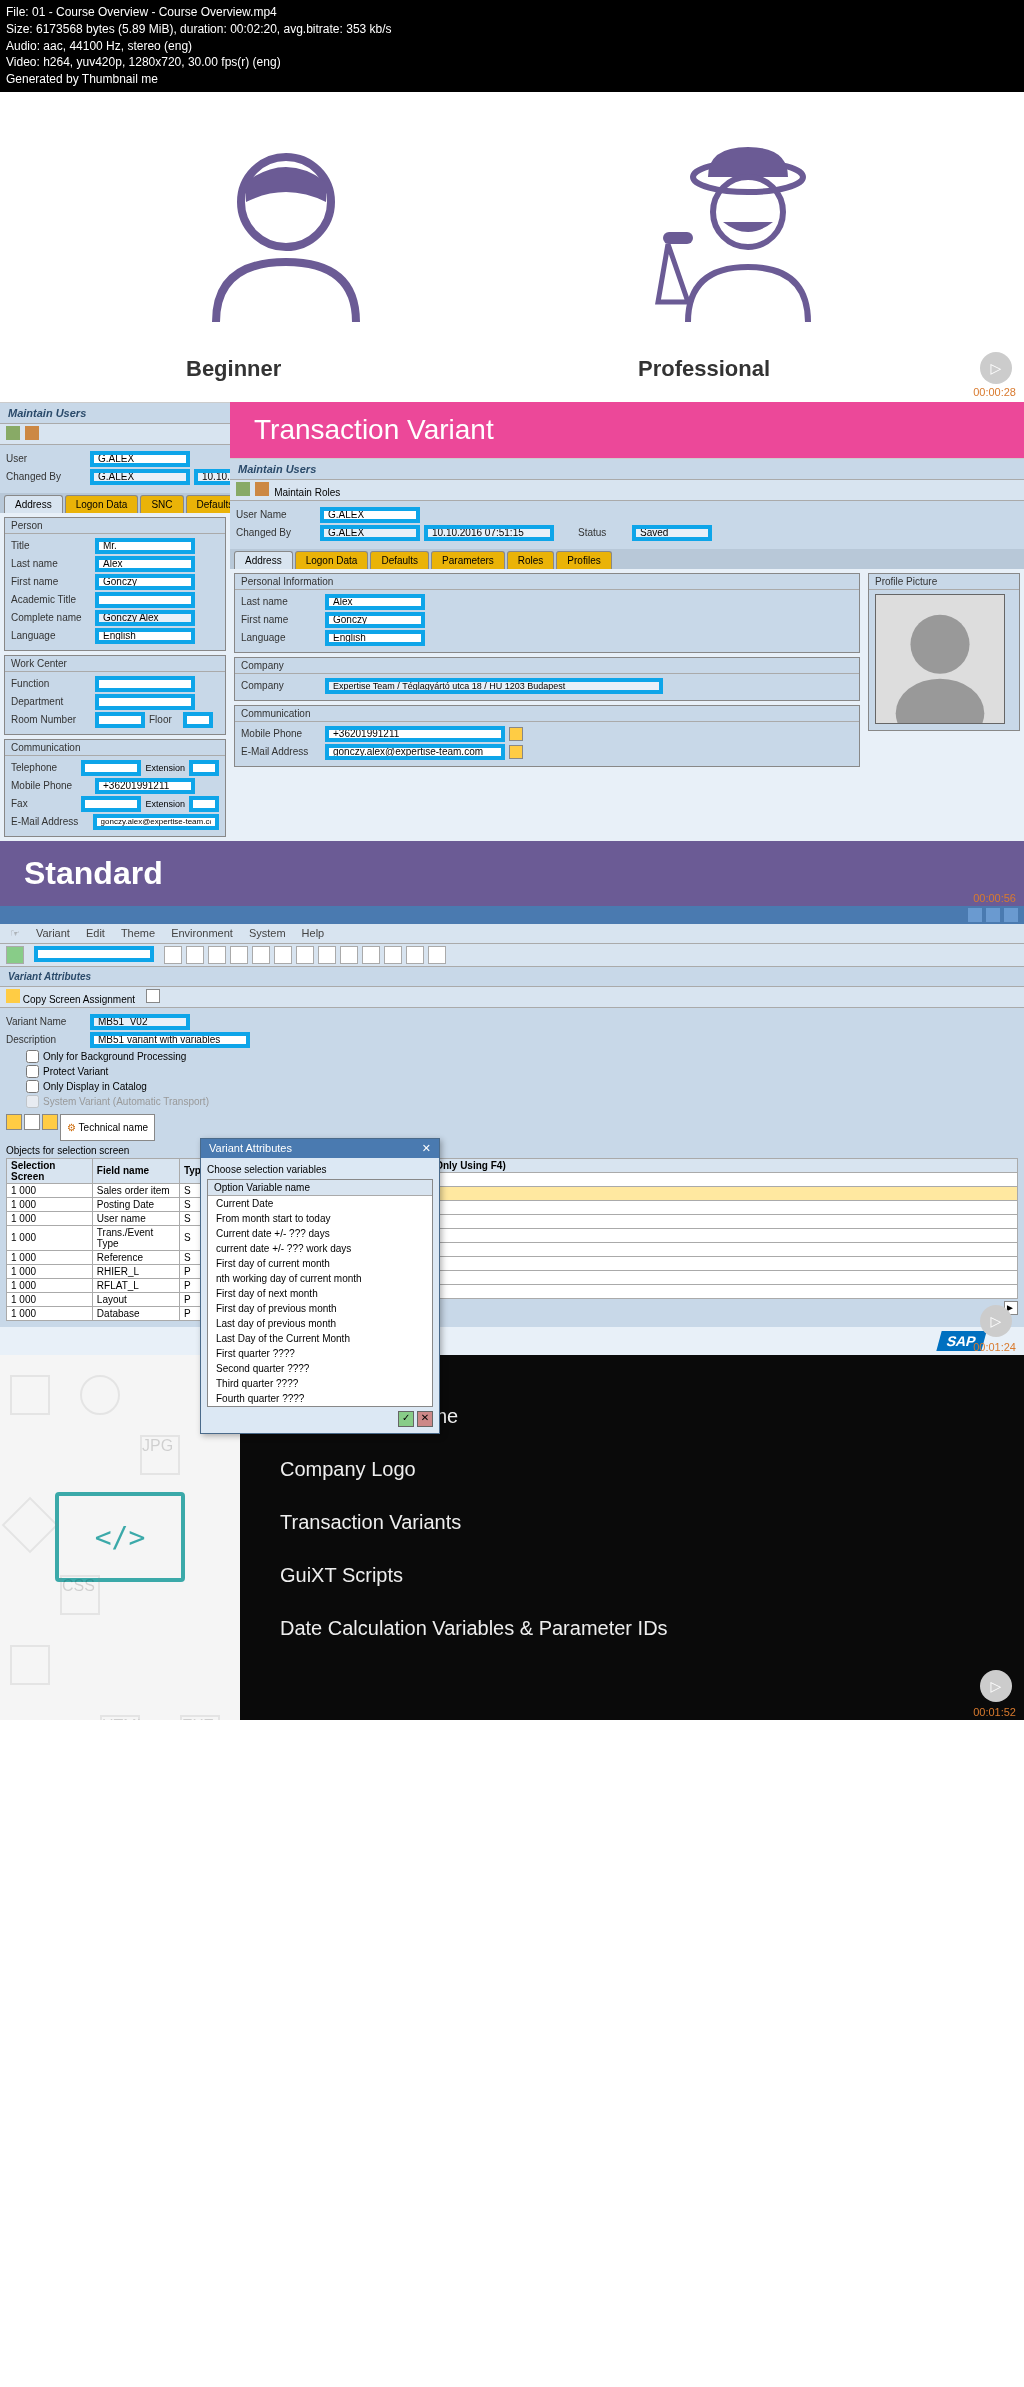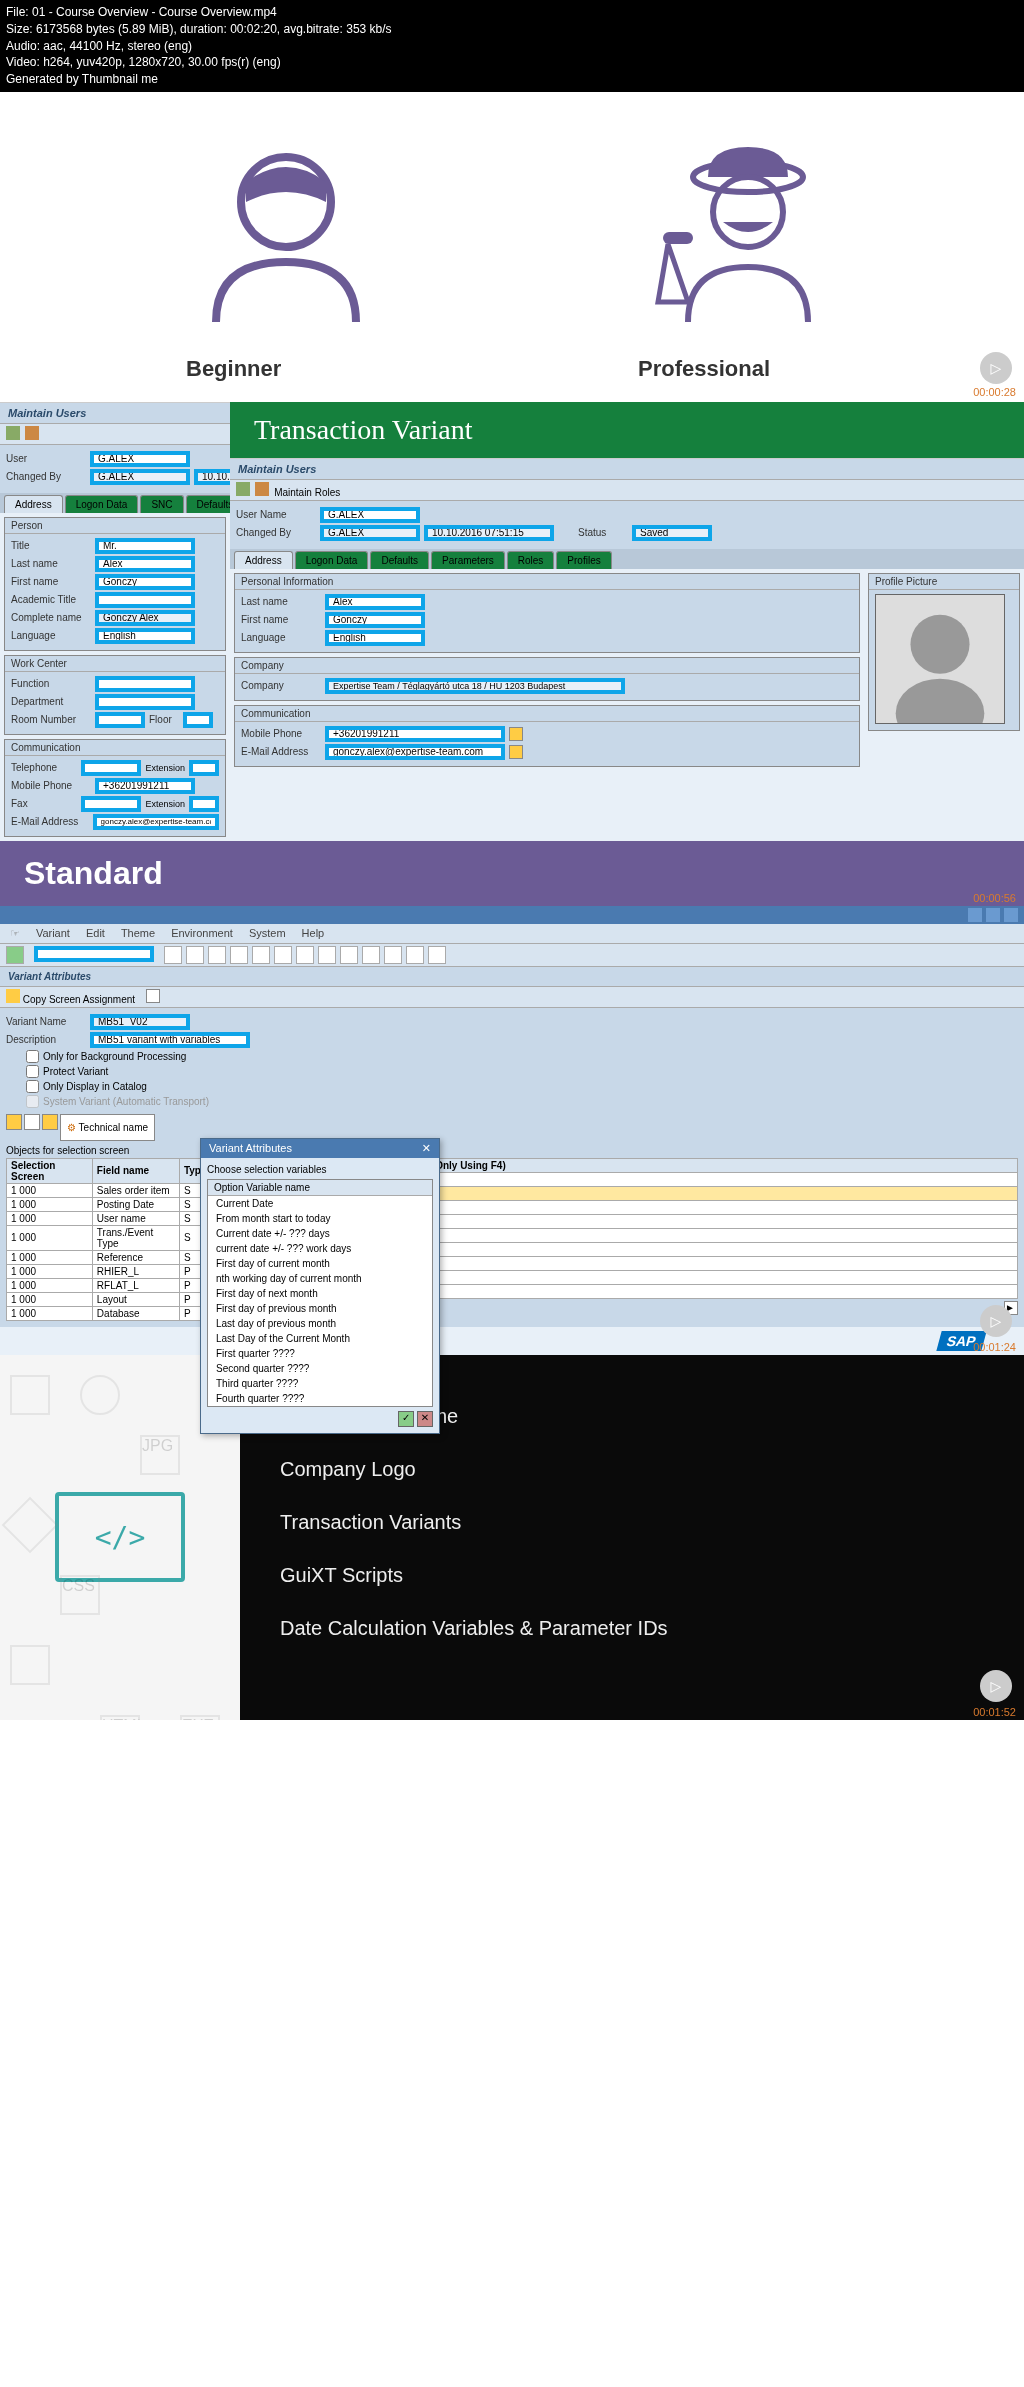--- a/index.html
+++ b/index.html
@@ -20,28 +20,28 @@
 .sap-panel { background: #e8f0f8; font-size: 11px; position: relative; border-top: 1px solid #ccc; }
 .sap-title { background: #c8d8e8; padding: 4px 8px; font-weight: bold; font-style: italic; color: #2a4a6a; border-bottom: 1px solid #aaa; }
 .sap-toolbar { background: #d8e4f0; padding: 2px 6px; border-bottom: 1px solid #aaa; }
 .sap-toolbar-icon { display: inline-block; width: 14px; height: 14px; background: #88aa66; margin-right: 2px; }
 .sap-fields { background: #c8d8e8; padding: 6px; }
 .sap-row { display: flex; align-items: center; margin-bottom: 2px; gap: 4px; }
 .sap-label { width: 80px; font-size: 10px; color: #333; }
 .sap-input { background: #fff; border: 4px solid #0ea5e9; padding: 1px 4px; font-size: 10px; height: 16px; }
 .sap-input.ro { background: #e8f0f8; }
 .sap-tabs { display: flex; background: #b8c8d8; padding: 2px 4px 0; gap: 2px; }
-.sap-tab { background: #15803d; padding: 3px 10px; font-size: 10px; border: 1px solid #888; border-bottom: none; border-radius: 3px 3px 0 0; cursor: pointer; }
+.sap-tab { background: #eab308; padding: 3px 10px; font-size: 10px; border: 1px solid #888; border-bottom: none; border-radius: 3px 3px 0 0; cursor: pointer; }
 .sap-tab.active { background: #d8e4f0; }
 .sap-section { border: 1px solid #888; margin: 4px; background: #c8d8e8; }
 .sap-section-title { font-size: 10px; padding: 2px 6px; color: #333; border-bottom: 1px solid #aaa; }
 .sap-section-body { padding: 4px 6px; }
 
 
-.orange-header { background: #15803d; color: #fff; padding: 12px 24px; font-size: 28px; font-family: Liberation Serif, serif; }
+.orange-header { background: #ec4899; color: #fff; padding: 12px 24px; font-size: 28px; }
 .standard-banner { background: #6b5b95; color: #fff; padding: 14px 24px; font-size: 32px; font-weight: bold; }
 
 
 .variant-panel { background: #e8f0f8; font-size: 10px; position: relative; }
 .menu-bar { background: #d8e4f0; padding: 3px 40px; font-size: 11px; color: #444; display: flex; gap: 16px; border-bottom: 1px solid #aaa; }
 .menu-item { cursor: pointer; }
 .toolbar-row { background: #d8e4f0; padding: 2px 6px; border-bottom: 1px solid #aaa; display: flex; gap: 4px; }
 .tool-icon { width: 18px; height: 18px; border: 1px solid #aaa; background: #fff; }
 .popup { position: absolute; background: #dce8f4; border: 1px solid #4a6a8a; box-shadow: 2px 2px 6px rgba(0,0,0,0.3); z-index: 10; }
 .popup-header { background: #4a7ab0; color: #fff; padding: 3px 8px; font-size: 11px; display: flex; justify-content: space-between; }
@@ -259,21 +259,21 @@
                   <span class="sap-label">Language</span>
                   <input class="sap-input" style="width: 100px;" value="English">
                 </div>
             </div>
           </div>
           <div class="sap-section">
             <div class="sap-section-title">Company</div>
             <div class="sap-section-body">
               <div class="sap-row">
                   <span class="sap-label">Company</span>
-                  <input class="sap-input ro" style="width: 300px; font-size: 9px;" value="Expertise Team / Téglagyártó utca 18 / HU 1203 Budapest">
+                  <input class="sap-input ro" style="width: 338px; font-size: 9px;" value="Expertise Team / Téglagyártó utca 18 / HU 1203 Budapest">
                 </div>
             </div>
           </div>
           <div class="sap-section">
             <div class="sap-section-title">Communication</div>
             <div class="sap-section-body">
               <div class="sap-row">
                   <span class="sap-label">Mobile Phone</span>
                   <input class="sap-input" style="width: 180px;" value="+36201991211">
                   <span style="width:14px;height:14px;background:#ffcc44;border:1px solid #888;"></span>

